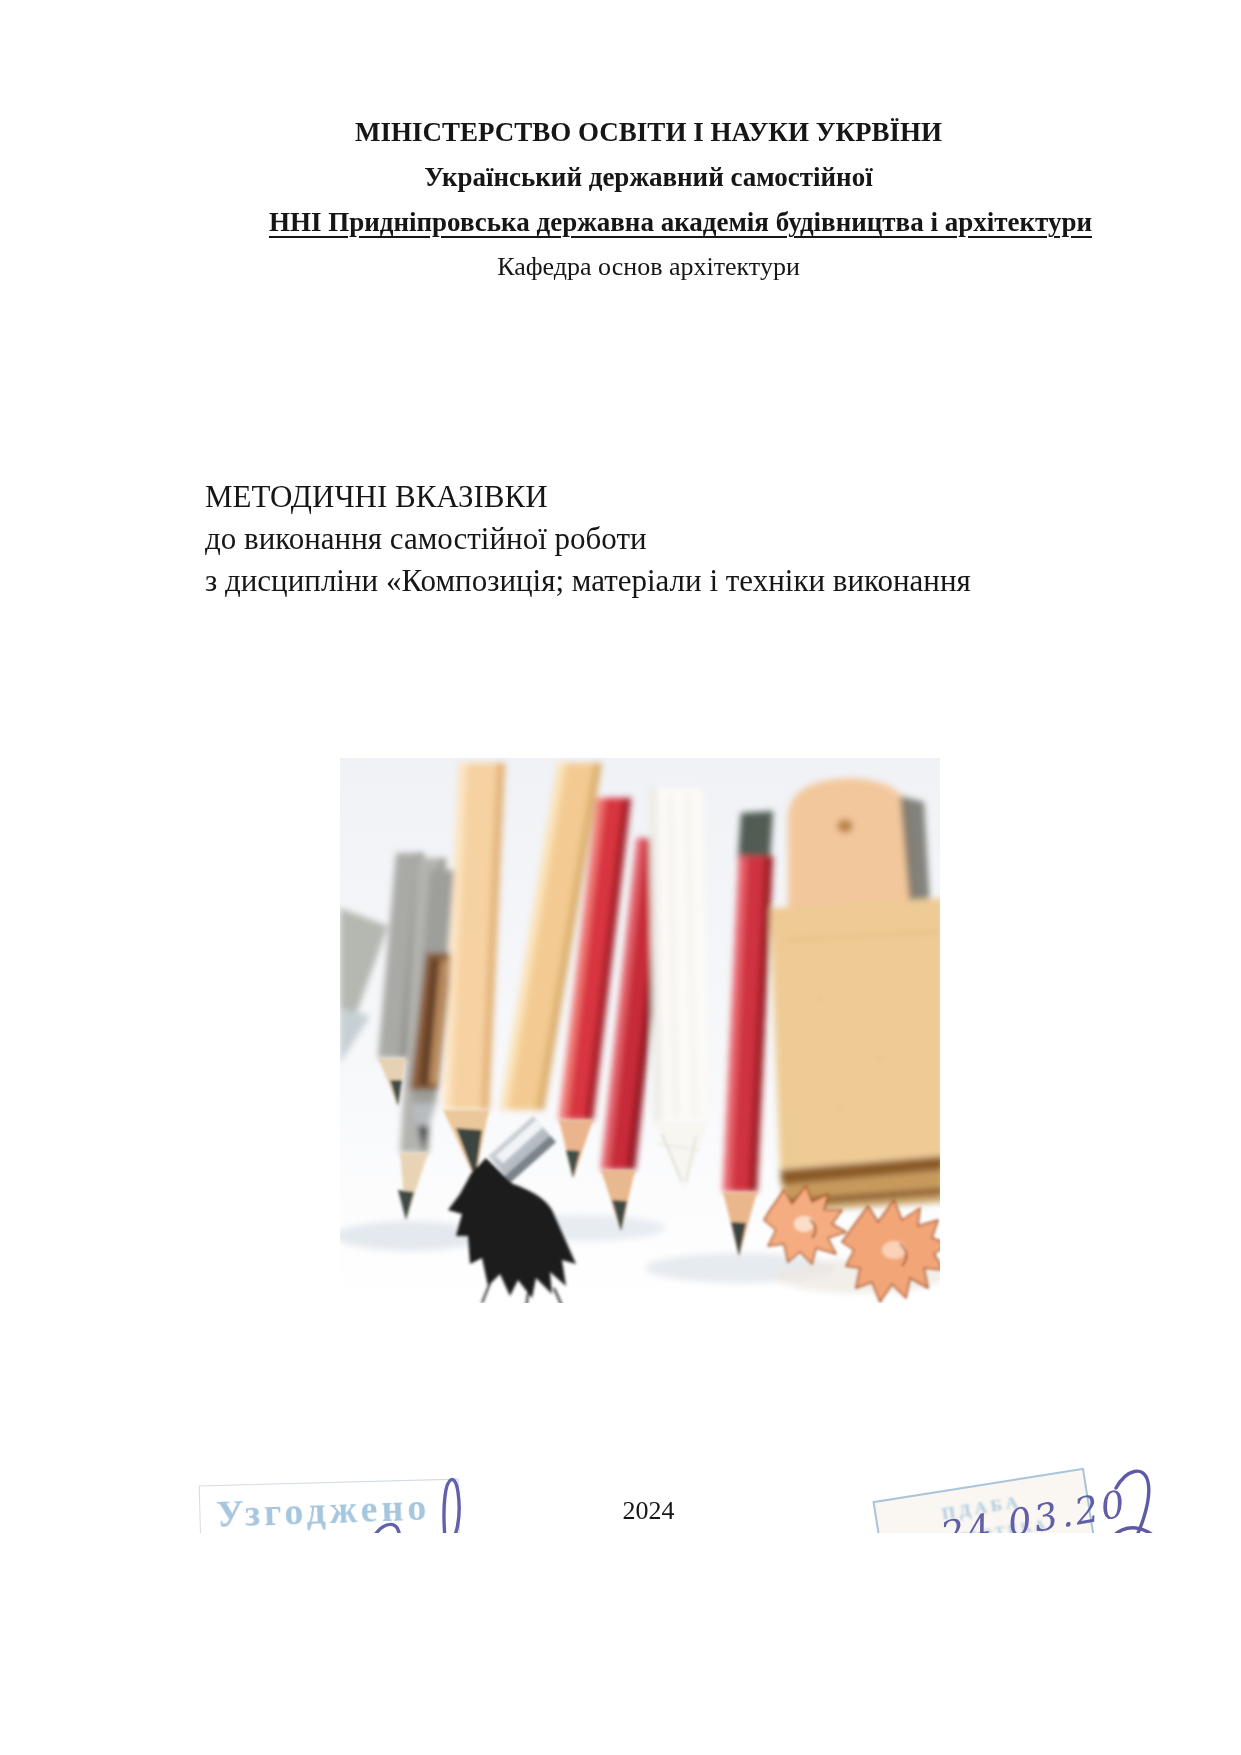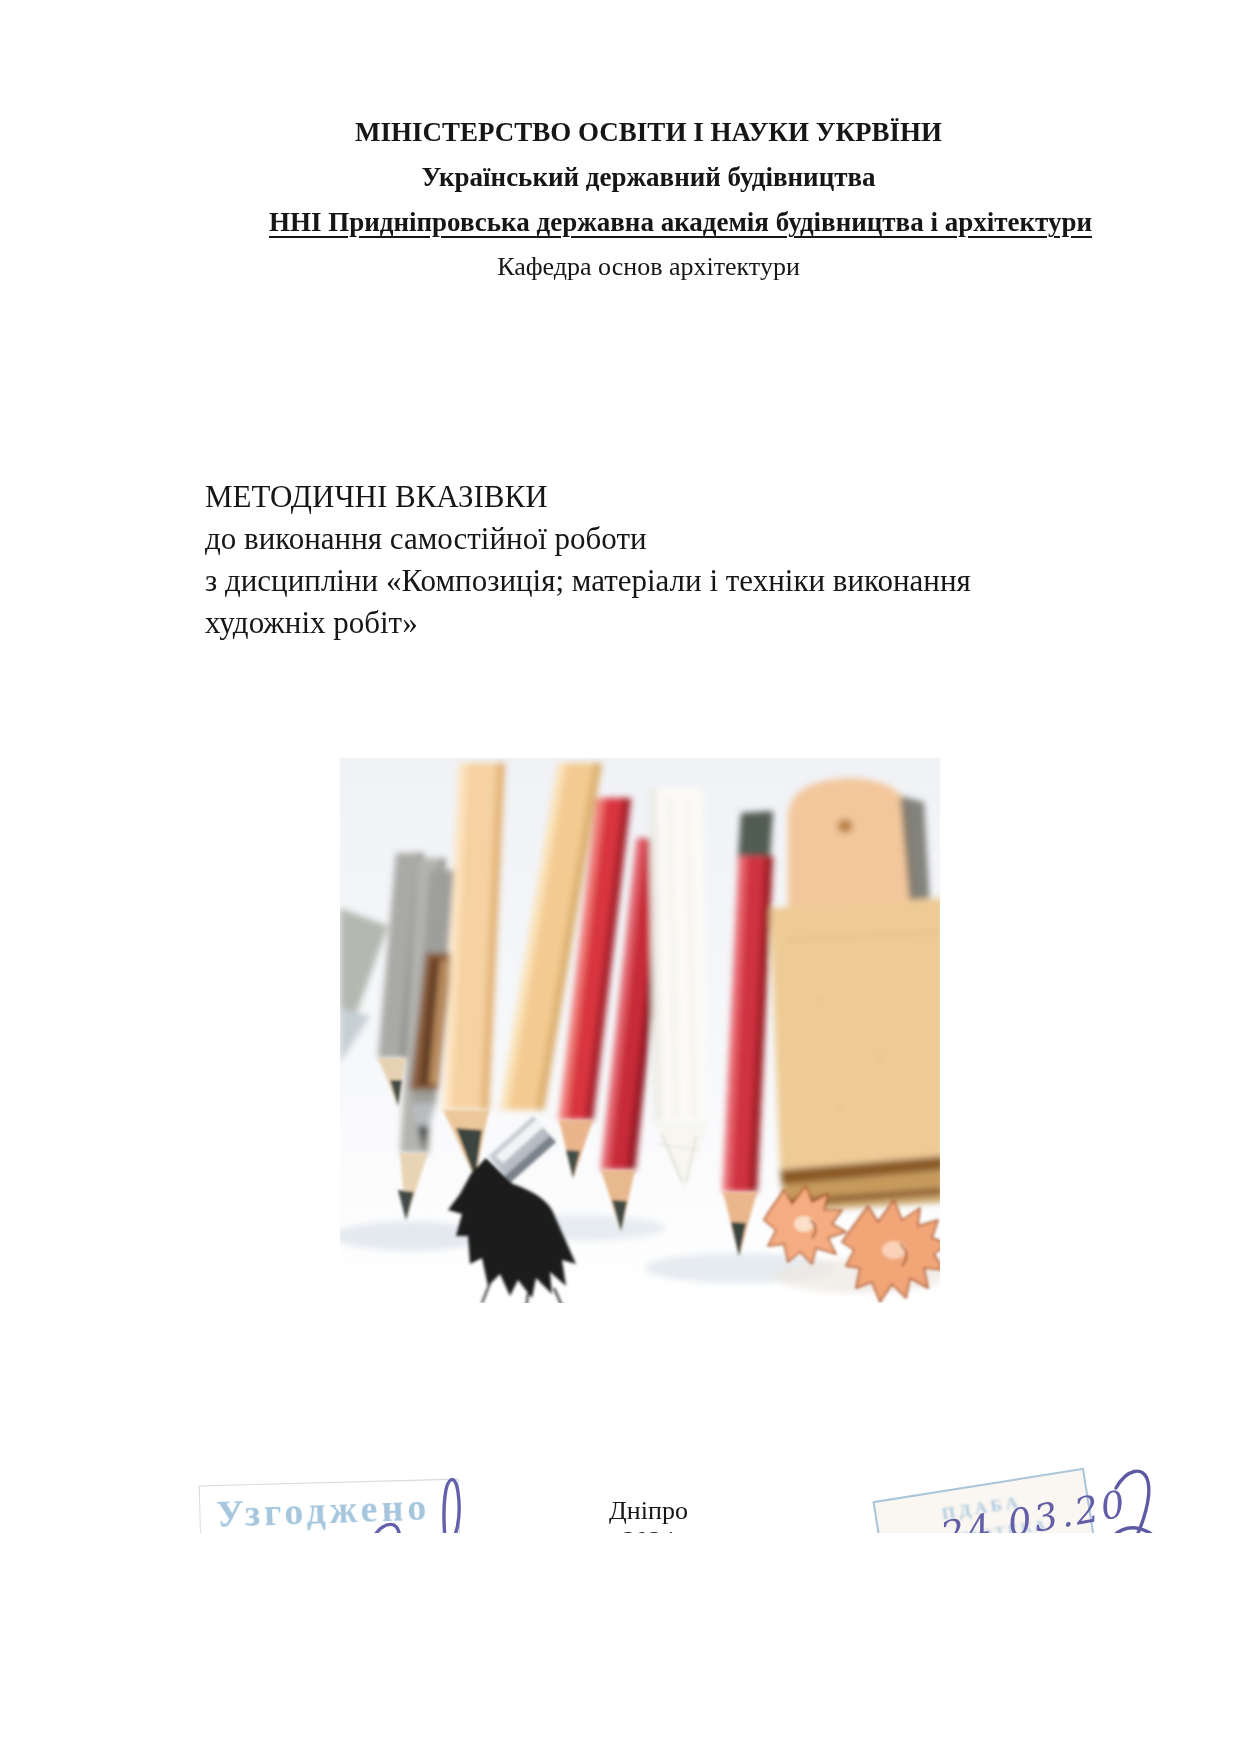--- a/index.html
+++ b/index.html
@@ -86,31 +86,30 @@
   }
   .sig-overlay{position:absolute;left:0;top:0;pointer-events:none;}
 </style>
 </head>
 <body>
 
 <div class="page">
 
   <div class="header">
     <div class="h-line">МІНІСТЕРСТВО ОСВІТИ І НАУКИ УКРВЇНИ</div>
-    <div class="h-line">Український державний будівництва</div>
+    <div class="h-line">Український державний самостійної</div>
     <div class="h-line h-line-underline">ННІ Придніпровська державна академія будівництва і архітектури</div>
     <div class="h-line h-line-regular">Кафедра основ архітектури</div>
   </div>
 
 
   <div class="doc-title">
     <div>МЕТОДИЧНІ ВКАЗІВКИ</div>
     <div>до виконання самостійної роботи</div>
     <div>з дисципліни «Композиція; матеріали і техніки виконання</div>
-    <div>художніх робіт»</div>
   </div>
 
   <div class="photo-wrap">
     <svg viewBox="0 0 600 545" width="600" height="545" aria-hidden="true">
       <defs>
         <filter id="b1" x="-25%" y="-25%" width="150%" height="150%">
             <feGaussianBlur stdDeviation="3.2"></feGaussianBlur>
           </filter>
         <filter id="b2" x="-25%" y="-25%" width="150%" height="150%">
             <feGaussianBlur stdDeviation="1.4"></feGaussianBlur>
@@ -261,21 +260,20 @@
   <div class="stamp-left-subtext">Начальник навчального відділу</div>
   <div class="hand-date hand-date-left">24.09.25</div>
 
   <div class="stamp-right-box">
     <div class="stamp-right-line1">ПДАБА</div>
     <div class="stamp-right-line2">БІБЛІОТЕКА</div>
   </div>
   <div class="hand-date hand-date-right">24.03.20</div>
 
   <div class="footer">
-    <div>Дніпро</div>
     <div>2024</div>
   </div>
 
   <svg class="sig-overlay" width="1241" height="1755" viewBox="0 0 1241 1755" aria-hidden="true">
     <path d="M366,1601 C356,1574 364,1544 380,1529 C396,1516 406,1532 394,1556 C382,1580 366,1596 356,1603 C374,1590 394,1578 408,1583 C422,1588 424,1600 412,1606 C420,1594 432,1576 443,1560 C456,1540 462,1520 458,1492 C455,1472 447,1478 445,1496 C442,1520 446,1560 452,1582 C456,1596 464,1600 474,1592" fill="none" stroke="#5b58a8" stroke-width="3.4" stroke-linecap="round" opacity=".95"></path>
     <path d="M1116,1488 C1126,1470 1144,1464 1148,1482 C1152,1500 1140,1536 1124,1558 C1112,1574 1100,1576 1102,1558 C1104,1542 1118,1526 1136,1528 C1154,1530 1160,1546 1178,1550 C1186,1552 1192,1550 1196,1546" fill="none" stroke="#55529f" stroke-width="3.4" stroke-linecap="round" opacity=".95"></path>
   </svg>
 
 </div>
 

